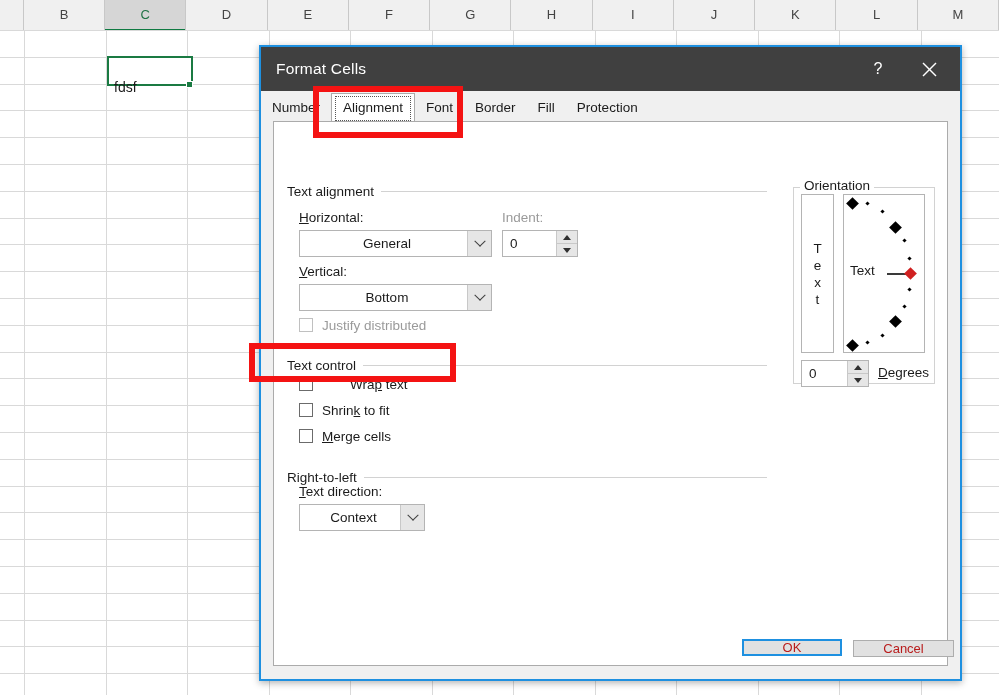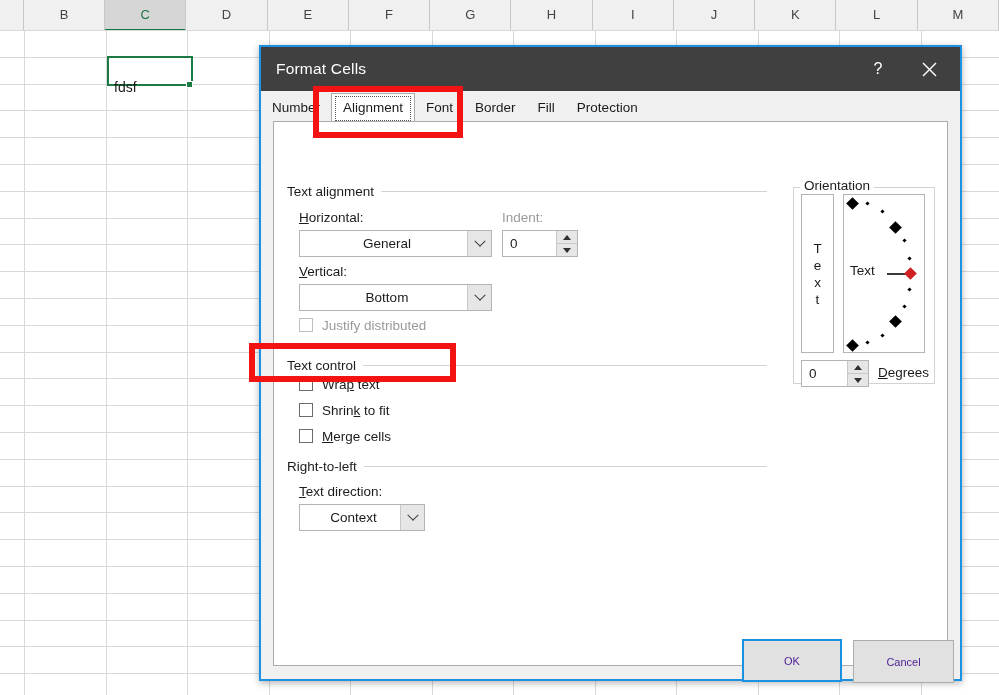--- a/index.html
+++ b/index.html
@@ -193,22 +193,22 @@
     position: absolute; left: 43px; top: 78px; width: 27px; height: 2px;
     background: #3a3a3a;
   }
   .dia { position: absolute; background: #000000; }
   .dia.big { width: 9px; height: 9px; transform: rotate(45deg); }
   .dia.sml { width: 3px; height: 3px; transform: rotate(45deg); }
   .dia.red { width: 9px; height: 9px; transform: rotate(45deg); background: #d02020; }
 
   
   .btn {
-    position: absolute; height: 43px; background: #e1e1e1;
-    border: 1px solid #adadad; font-size: 11px; color: #4c1d95;
+    position: absolute; height: 17px; background: #e1e1e1;
+    border: 1px solid #adadad; font-size: 13px; color: #b91c1c;
     display: flex; align-items: center; justify-content: center;
   }
   .btn.primary { border: 2px solid #1e90e0; background: #e1e1e1; }
 
   
   .redbox {
     position: absolute; border: 6px solid #f41313; z-index: 40;
     pointer-events: none;
   }
 </style>
@@ -344,34 +344,34 @@
               <i class="tri-d"></i>
             </div>
         </span>
       </div>
 
       <div class="grp" style="left:13px; top:228px; width:480px;margin-top:8px;">
         <span>Text control</span>
         <span class="rule" style="flex:1;"></span>
       </div>
 
-      <div class="cbrow" style="left:25px; top:255px;">
+      <div class="cbrow" style="left:25px; top:255px;gap:28px;">
         <span class="cbox"></span>
         <span class="t">Wra<span class="u">p</span> text</span>
       </div>
       <div class="cbrow" style="left:25px; top:281px;">
         <span class="cbox"></span>
         <span class="t">Shrin<span class="u">k</span> to fit</span>
       </div>
       <div class="cbrow" style="left:25px; top:307px;">
         <span class="cbox"></span>
         <span class="t"><span class="u">M</span>erge cells</span>
       </div>
 
-      <div class="grp" style="left:13px; top:337px; width:480px;">
+      <div class="grp" style="left:13px; top:348px; width:480px;">
         <span>Right-to-left</span>
         <span class="rule" style="flex:1;"></span>
       </div>
 
       <div class="lbl" style="left:25px; top:362px;">
         <span class="u">T</span><span>ext direction:</span>
       </div>
       <div class="combo" style="left:25px; top:382px; width:126px;">
         <span class="val">Context</span>
         <span class="arrow">

